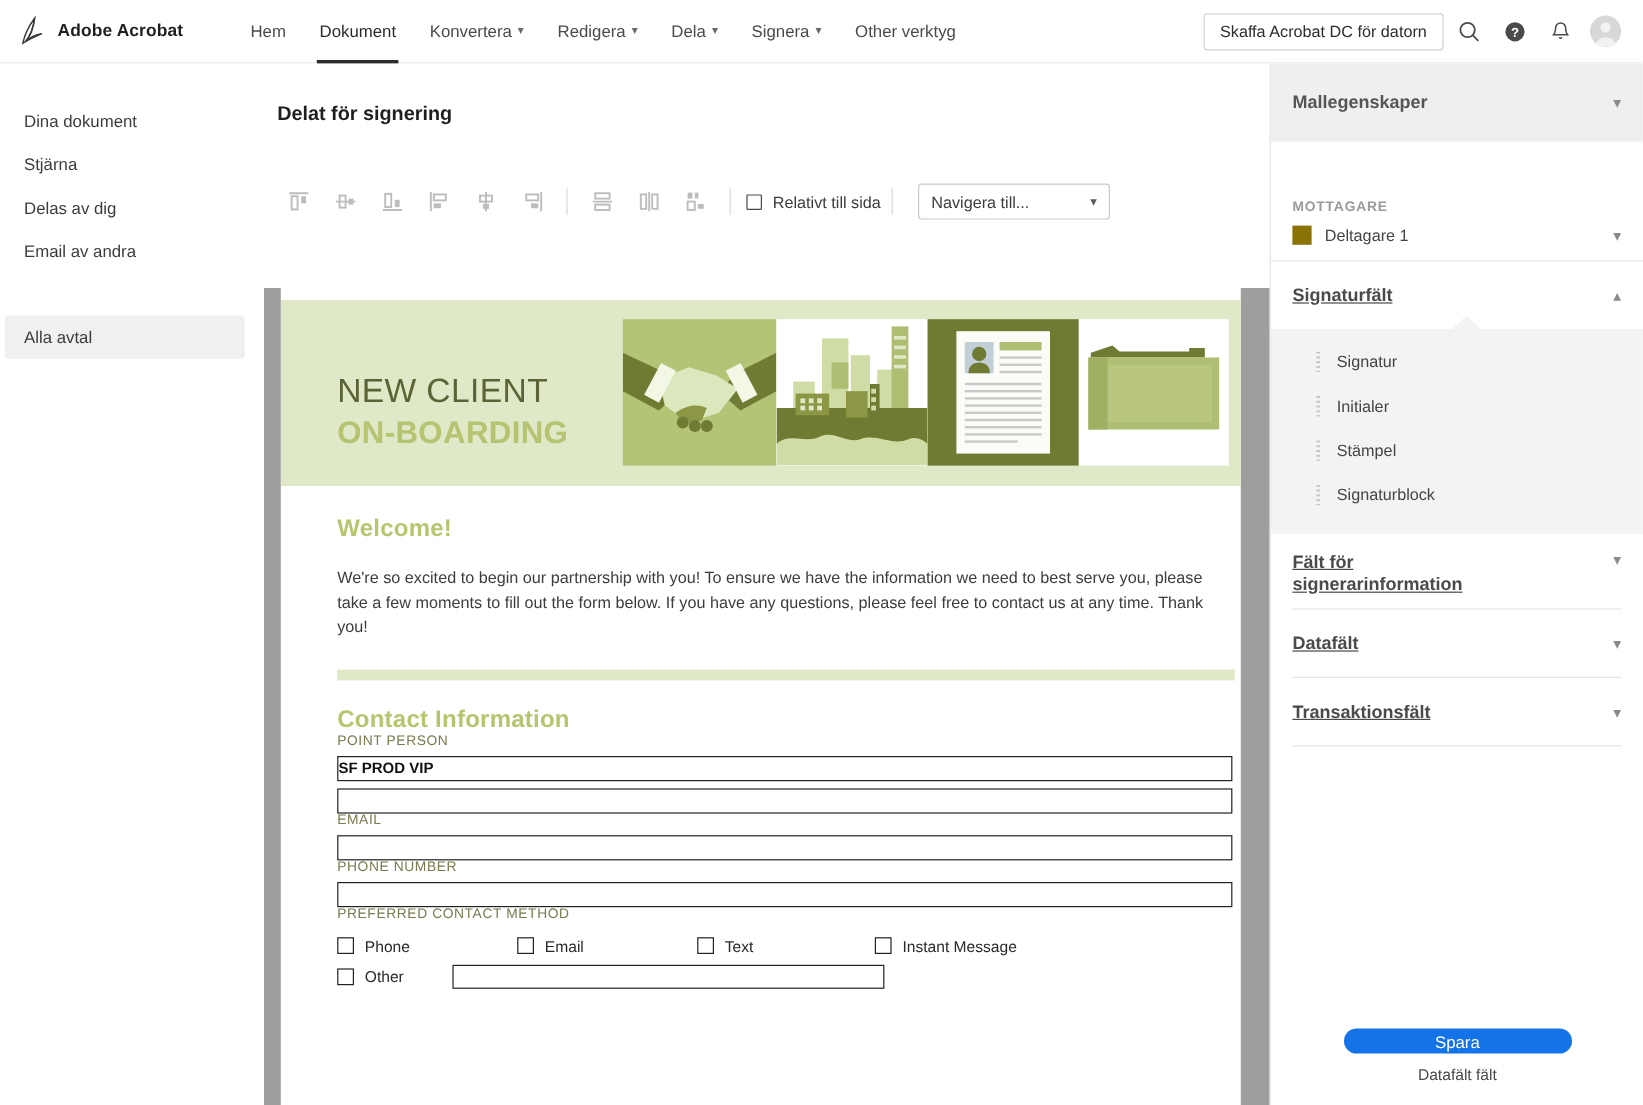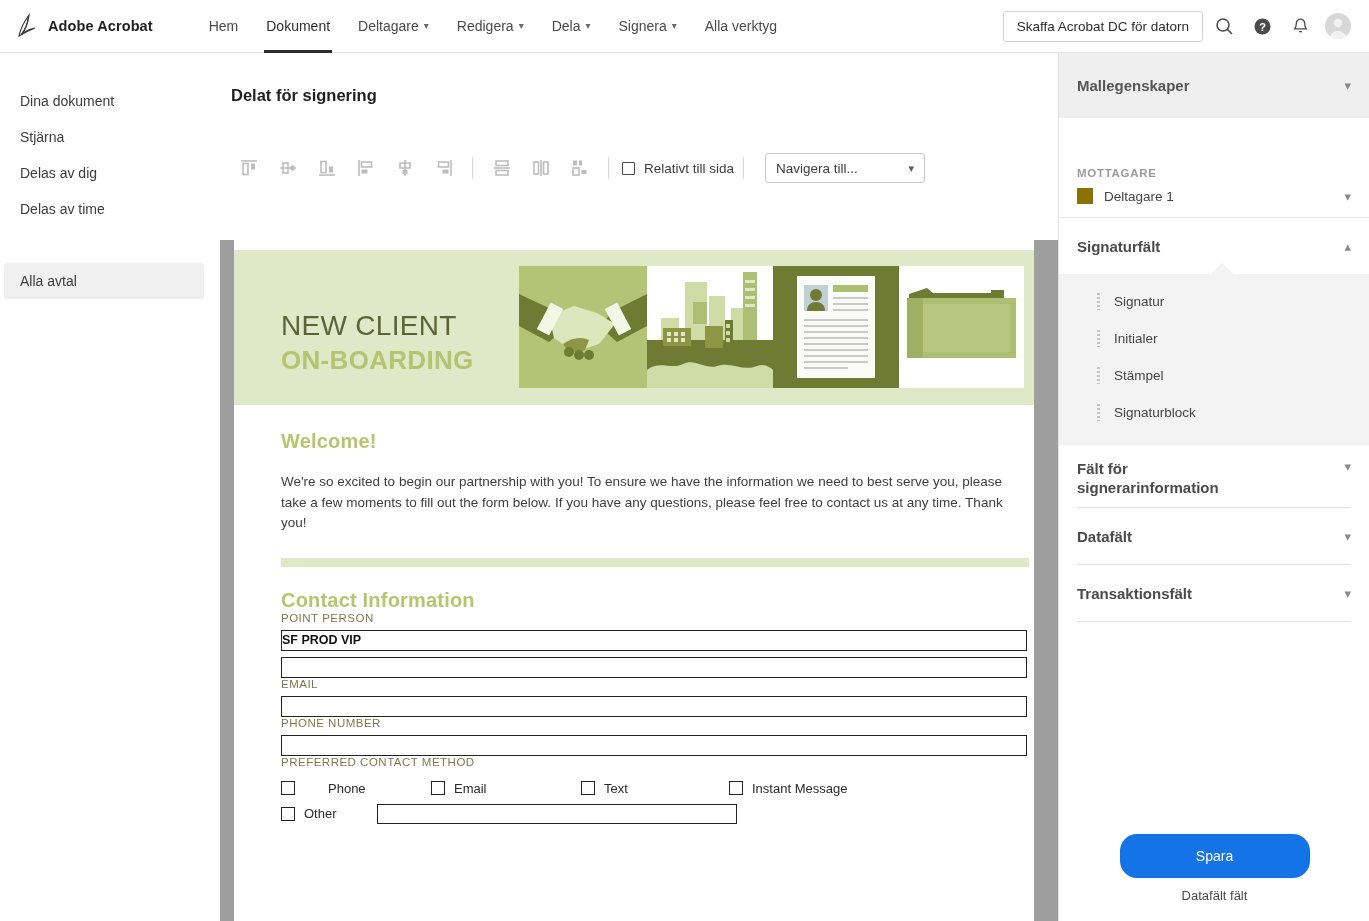--- a/index.html
+++ b/index.html
@@ -142,37 +142,37 @@
   .rp-head-title{ font-size:15px; font-weight:bold; color:#555; }
   .rp-chev{ margin-left:auto; color:#8a8a8a; font-size:13px;}
   .rp-recip{ padding:14px 18px 13px 18px; border-bottom:1px solid #e6e6e6;margin-top:35px;}
   .rp-recip-lbl{ font-size:11.5px; color:#9a9a9a; letter-spacing:.7px; font-weight:bold;}
   .rp-recip-row{ display:flex; align-items:center; margin-top:9px; cursor:pointer;}
   .swatch{ width:16px; height:16px; background:#8a7304; }
   .rp-recip-name{ font-size:13.5px; color:#444; margin-left:11px;}
   .rp-sec-head{
     height:56px; display:flex; align-items:center; padding:0 18px; cursor:pointer; position:relative;
   }
-  .rp-sec-title{ font-size:15px; font-weight:bold; color:#4a4a4a; line-height:19px;}
+  .rp-sec-title{ font-size:15px; font-weight:bold; color:#4a4a4a; line-height:19px;text-decoration:underline;}
   .rp-sec-divider{ height:1px; background:#e4e4e4; margin:0 18px; }
   .sig-list{ background:#f3f3f3; padding:9px 0 14px 0; position:relative; }
   .sig-notch{
     position:absolute; top:-8px; left:155px; width:16px; height:16px; background:#f3f3f3;
     transform:rotate(45deg);
   }
   .sig-item{ display:flex; align-items:center; height:37px; padding-left:38px; cursor:grab;}
   .grip{
     width:3px; height:17px; margin-right:14px;
     background-image:linear-gradient(to bottom,#c3c3c3 0 2px,transparent 2px 4px);
     background-size:3px 4px;
   }
   .sig-lbl{ font-size:13.5px; color:#444; }
   .rp-save-wrap{ position:absolute; left:0; bottom:18px; width:311px; text-align:center; }
   .save-btn{
-    width:190px; height:44px; border-radius:17px; background:#1473e6; color:#fff;
+    width:190px; height:21px; border-radius:17px; background:#1473e6; color:#fff;
     font-size:14px; border:none; cursor:pointer; font-family:"Liberation Sans", sans-serif;
   }
   .reset-link{ display:block; margin-top:10px; font-size:13px; color:#4a4a4a; cursor:pointer; }
 </style>
 </head>
 <body>
 
 <div class="topnav">
   <div class="brand">
     <span class="brand-logo">
@@ -185,37 +185,37 @@
   </div>
 
   <div class="navitems">
     <div class="navitem">
       <span>Hem</span>
     </div>
     <div class="navitem active">
       <span>Dokument</span>
     </div>
     <div class="navitem">
-      <span>Deltagare</span>
+      <span>Konvertera</span>
       <span class="caret">▾</span>
     </div>
     <div class="navitem">
       <span>Redigera</span>
       <span class="caret">▾</span>
     </div>
     <div class="navitem">
       <span>Dela</span>
       <span class="caret">▾</span>
     </div>
     <div class="navitem">
       <span>Signera</span>
       <span class="caret">▾</span>
     </div>
     <div class="navitem">
-      <span>Alla verktyg</span>
+      <span>Other verktyg</span>
     </div>
   </div>
 
   <div class="nav-right">
     <button class="getapp-btn">Skaffa Acrobat DC för datorn</button>
     <span class="nav-icon">
       <svg width="19" height="19" viewBox="0 0 19 19">
           <circle cx="8" cy="8" r="6" fill="none" stroke="#4a4a4a" stroke-width="1.5"></circle>
           <line x1="12.4" y1="12.4" x2="17" y2="17" stroke="#4a4a4a" stroke-width="1.5"></line>
         </svg>
@@ -247,21 +247,21 @@
   <div class="side-item">
     <span>Dina dokument</span>
   </div>
   <div class="side-item">
     <span>Stjärna</span>
   </div>
   <div class="side-item">
     <span>Delas av dig</span>
   </div>
   <div class="side-item">
-    <span>Delas av time</span>
+    <span>Email av andra</span>
   </div>
   <div class="side-gap"></div>
   <div class="side-item sel">
     <span>Alla avtal</span>
   </div>
 </div>
 
 <div class="main">
   <div class="page-title">Delat för signering</div>
 
@@ -442,21 +442,21 @@
 
         <div class="f-label">EMAIL</div>
         <div class="f-input"></div>
 
         <div class="f-label">PHONE NUMBER</div>
         <div class="f-input"></div>
 
         <div class="f-label">PREFERRED CONTACT METHOD</div>
 
         <div class="cb-row">
-          <div class="cb-item" style="width:150px;gap:24px;">
+          <div class="cb-item" style="width:150px;">
             <span class="cb"></span>
             <span class="cb-lbl">Phone</span>
           </div>
           <div class="cb-item" style="width:150px;">
             <span class="cb"></span>
             <span class="cb-lbl">Email</span>
           </div>
           <div class="cb-item" style="width:148px;">
             <span class="cb"></span>
             <span class="cb-lbl">Text</span>

